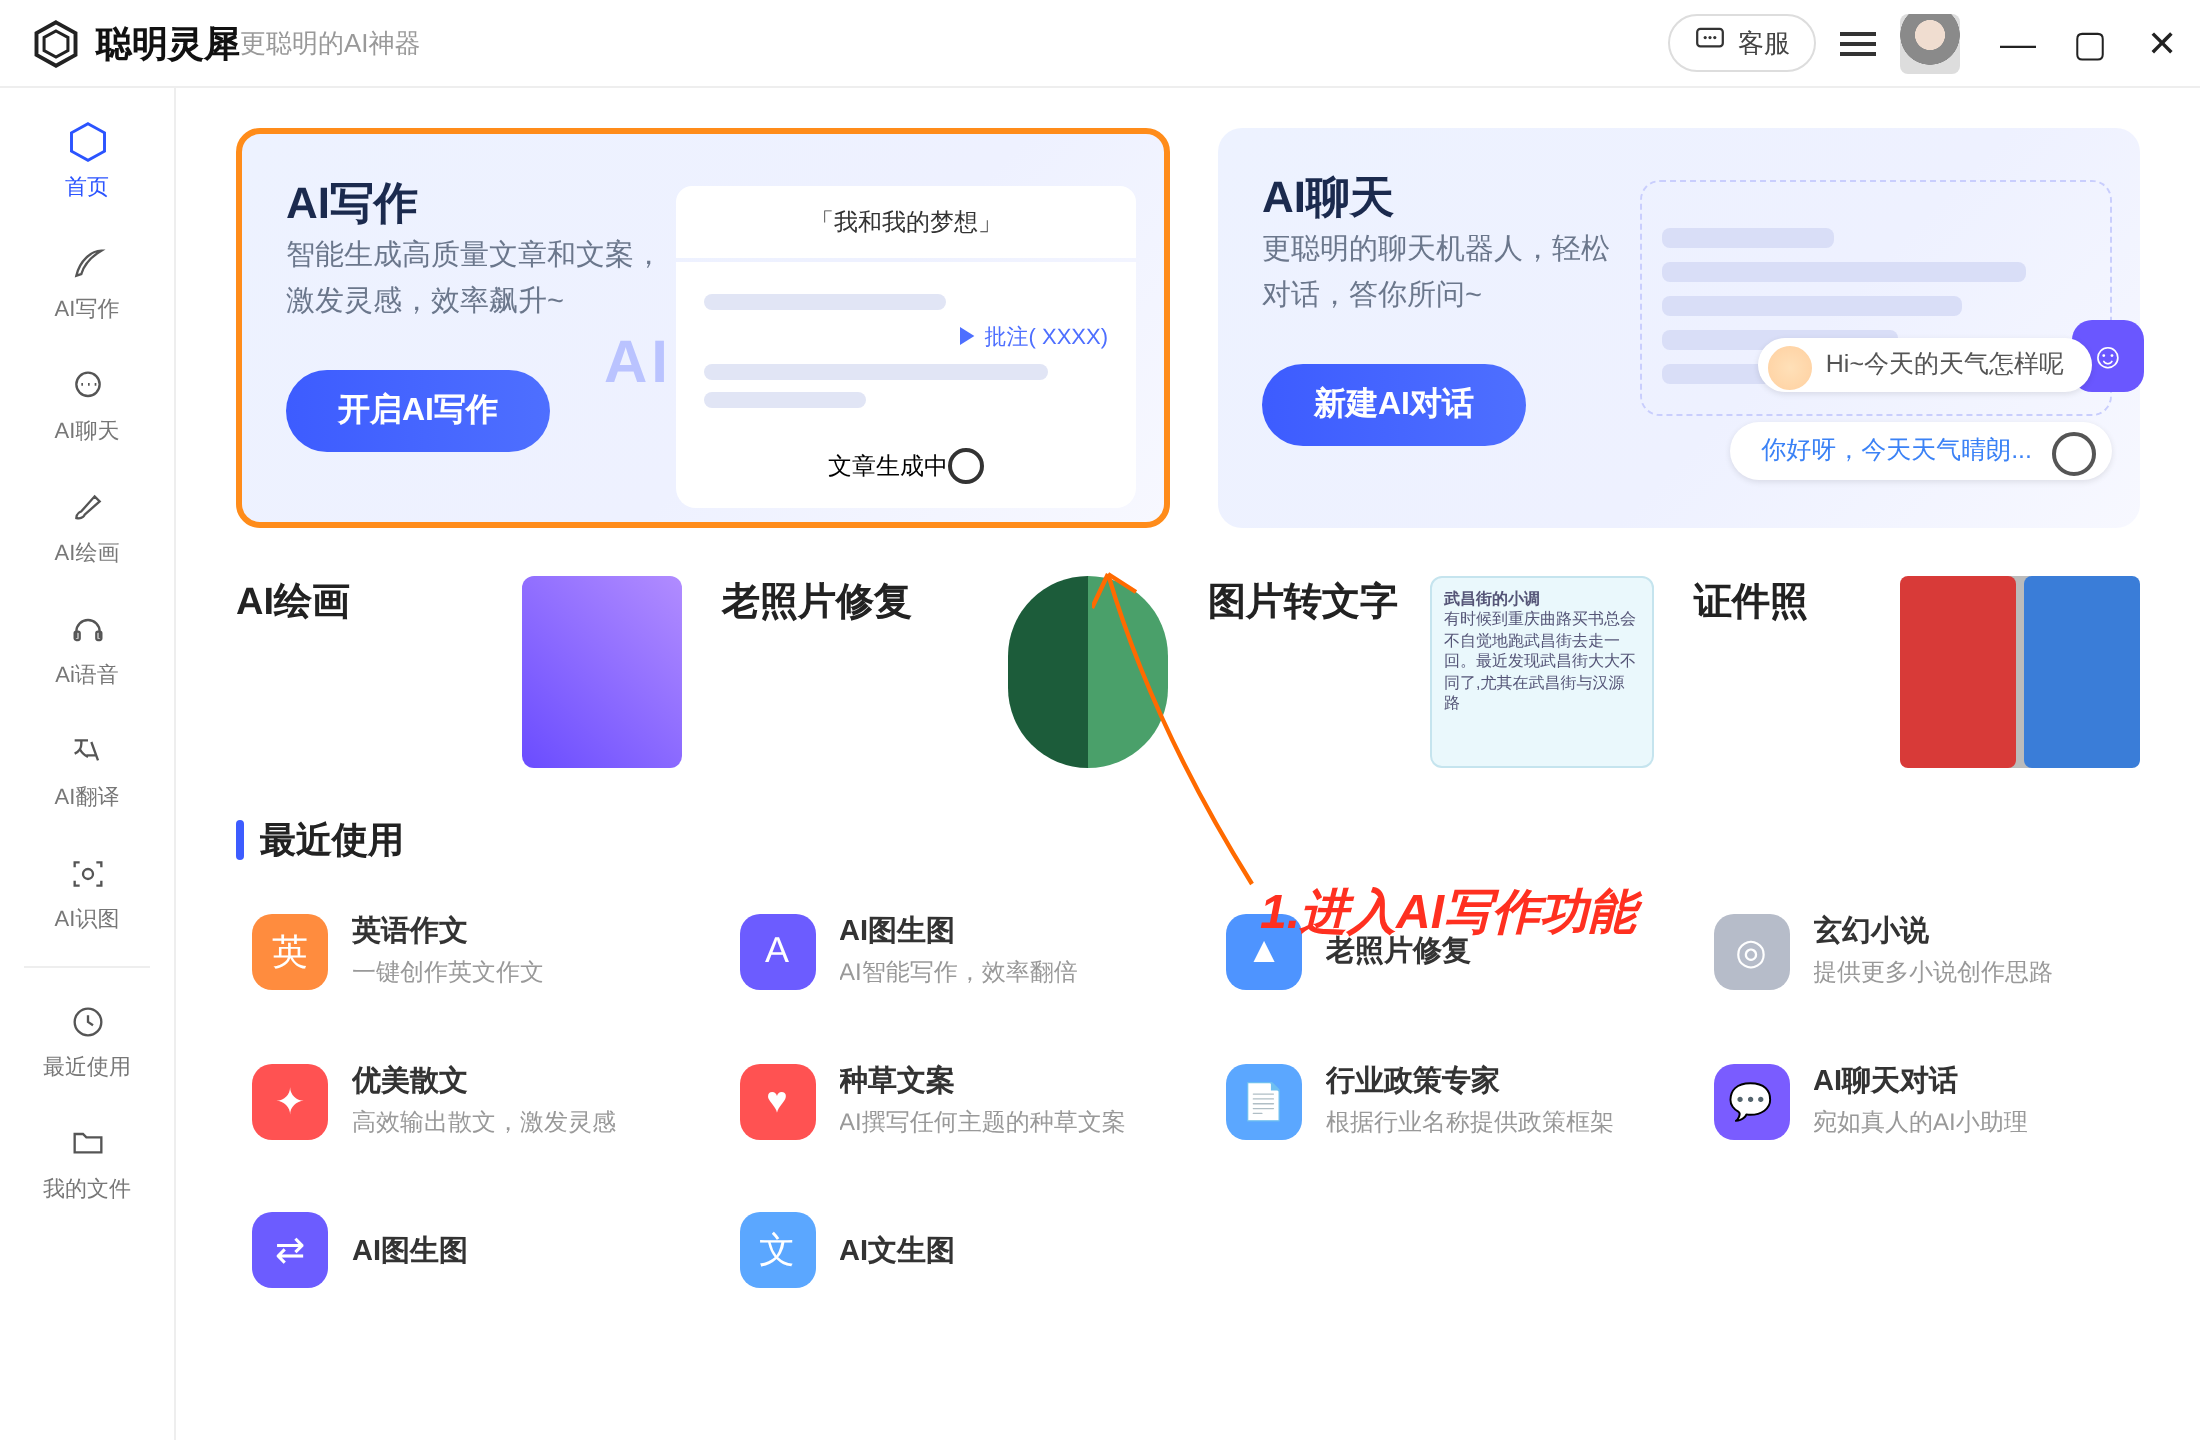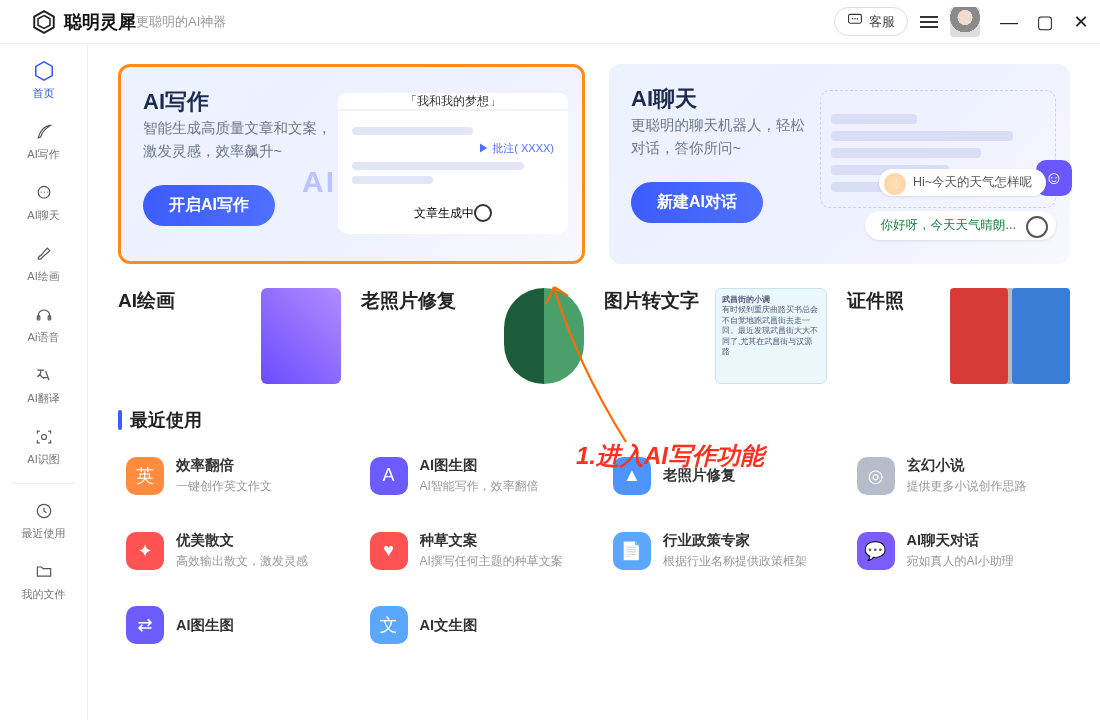--- a/index.html
+++ b/index.html
@@ -1,18 +1,18 @@
 <!DOCTYPE html>
 <html><head>
 <meta charset="utf-8">
 <style>
 * { margin:0; padding:0; box-sizing:border-box; }
 body { font-family:"PingFang SC","Microsoft YaHei",Arial,sans-serif; background:#fff; width:1100px; height:720px; overflow:hidden; position:relative; }
 
-.titlebar { height:44px; display:flex; align-items:center; padding:0 10px 0 30px; border-bottom:1px solid #eee; position:relative; }
+.titlebar { height:44px; display:flex; align-items:center; padding:0 10px 0 14px; border-bottom:1px solid #eee; position:relative; }
 .logo-mark { width:28px; height:28px; display:inline-flex; align-items:center; justify-content:center; }
 .brand { font-size:18px; font-weight:700; margin-left:6px; color:#111; }
 .slogan { font-size:13px; color:#999; }
 .title-right { margin-left:auto; display:flex; align-items:center; gap:12px; }
 .pill { display:flex; align-items:center; gap:6px; border:1px solid #ddd; border-radius:16px; padding:4px 12px; font-size:13px; color:#444; cursor:pointer; }
 .ham { width:18px; display:flex; flex-direction:column; gap:3px; cursor:pointer; }
 .ham span{ height:2px; background:#333; }
 .avatar { width:30px; height:30px; border-radius:4px; background:radial-gradient(circle at 50% 35%, #f0ddd0 30%, #8a8a8a 31% 60%, #ddd 61%); }
 .win-btns { display:flex; align-items:center; gap:18px; margin-left:8px; }
 .win-btns span { font-size:18px; color:#222; cursor:pointer; width:18px; text-align:center; line-height:1; }
@@ -25,32 +25,32 @@
 .sep { height:1px; background:#eee; margin:6px 12px; }
 
 .content { flex:1; padding:20px 30px 14px 30px; overflow:hidden; }
 .hero-row { display:flex; gap:24px; }
 .hero { flex:1; background:linear-gradient(135deg,#edf2ff 0%,#eef1ff 60%,#f7f8ff 100%); border-radius:12px; padding:20px 20px 22px 22px; min-height:200px; position:relative; }
 .hero.boxed { border:3px solid #ff8c1a; }
 .hero h2 { font-size:22px; font-weight:700; color:#1b2a4e; }
 .hero p { font-size:14.5px; color:#6b778c; line-height:1.6; max-width:210px; }
 .hero-btn { display:inline-block; margin-top:22px; background:linear-gradient(90deg,#3d5cff,#4e6fff); color:#fff; border:none; border-radius:999px; padding:10px 26px; font-size:16px; font-weight:700; cursor:pointer; }
 .mock { position:absolute; right:14px; top:26px; width:230px; }
-.mock .tab { background:#fff; border-radius:8px 8px 0 0; height:16px; display:flex; align-items:center; justify-content:center; font-size:12px; color:#333; }
+.mock .tab { background:#fff; border-radius:8px 8px 0 0; height:36px; display:flex; align-items:center; justify-content:center; font-size:12px; color:#333; }
 .mock .body { background:#fff; border-radius:0 0 10px 10px; padding:10px 14px 12px; margin-top:2px; }
 .mock .line { height:8px; background:#e1e5f5; border-radius:4px; margin:6px 0; }
 .mock .note { font-size:11px; color:#4e6fff; }
 .mock .gen { display:flex; align-items:center; justify-content:center; font-size:12px; margin-top:20px; }
 .mock .gen .cube { width:18px; height:18px; border:2px solid #333; border-radius:50%; background:#fff; }
 .ai-ghost{ position:absolute; left:-36px; top:72px; font-size:30px; font-weight:700; color:rgba(90,110,255,.35); letter-spacing:2px; }
 .chat-mock { position:absolute; right:14px; top:26px; width:236px; border:1.5px dashed #c9cefd; border-radius:10px; padding:16px 10px 8px; }
 .chat-mock .l { height:10px; background:#d9def7; border-radius:4px; margin:7px 0; }
 .bubble1 { position:absolute; right:24px; bottom:68px; background:#fff; border-radius:999px; padding:5px 14px 5px 34px; font-size:12.5px; color:#555; box-shadow:0 1px 3px rgba(0,0,0,.1); }
 .bubble1 .av { position:absolute; left:4px; top:3px; width:24px; height:24px; border-radius:50%; background:radial-gradient(circle,#ffe0b8,#ffd0a0); border:1px solid #fff; }
-.bubble2 { position:absolute; right:14px; bottom:24px; background:#fff; border-radius:999px; padding:6px 40px 6px 16px; font-size:12.5px; color:#15803d; box-shadow:0 1px 3px rgba(0,0,0,.1); }
+.bubble2 { position:absolute; right:14px; bottom:24px; background:#fff; border-radius:999px; padding:6px 40px 6px 16px; font-size:12.5px; color:#3b82f6; box-shadow:0 1px 3px rgba(0,0,0,.1); }
 .bubble2 .cube2 { position:absolute; right:8px; top:5px; width:22px; height:22px; border-radius:50%; border:2px solid #555; }
 .chat-ico { position:absolute; right:-2px; top:48%; width:36px; height:36px; border-radius:10px; background:#6a57ff; color:#fff; display:flex; align-items:center; justify-content:center; font-size:18px; }
 
 .feat-row { display:flex; gap:20px; margin-top:24px; }
 .feat { flex:1; display:flex; align-items:flex-start; gap:14px; cursor:pointer; }
 .feat h3 { font-size:19px; font-weight:700; color:#222; }
 .thumb { width:80px; height:96px; border-radius:6px; background:#bbb; flex-shrink:0; margin-left:auto; }
 .th-paint{ background:linear-gradient(45deg,#6a4cff,#b18cff); }
 .th-photo{ background:linear-gradient(90deg,#1c5c3a 50%,#4aa06a 50%); border-radius:50px; }
 .th-doc{ width:112px; background:#eaf8fc; border:1px solid #c5e4ee; font-size:8px; padding:6px; color:#557; line-height:1.3; }
@@ -255,21 +255,21 @@
     </div>
 
     <div class="sec-title">
         <div class="bar"></div>
         <span>最近使用</span>
       </div>
     <div class="grid" id="grid">
         <div class="card">
           <div class="cico c-or">英</div>
           <div class="ct">
-            <div class="t1">效率翻倍</div>
+            <div class="t1">英语作文</div>
             <div class="t2">一键创作英文作文</div>
           </div>
         </div>
         <div class="card">
           <div class="cico c-vi">A</div>
           <div class="ct">
             <div class="t1">AI图生图</div>
             <div class="t2">AI智能写作，效率翻倍</div>
           </div>
         </div>
@@ -327,13 +327,13 @@
           </div>
         </div>
       </div>
   </div>
 </div>
 
 <svg class="anno-arrow" style="left:546px; top:282px; width:110px; height:180px;" viewBox="0 0 110 180">
     <path d="M8 5 Q 30 80 80 160"></path>
     <path d="M8 5 L 0 22 M8 5 L 22 14"></path>
   </svg>
-<div class="anno-text" style="left:576px; top:440px;">1.进入AI写作功能</div>
+<div class="anno-text" style="left:630px; top:440px;">1.进入AI写作功能</div>
 
 </body></html>

